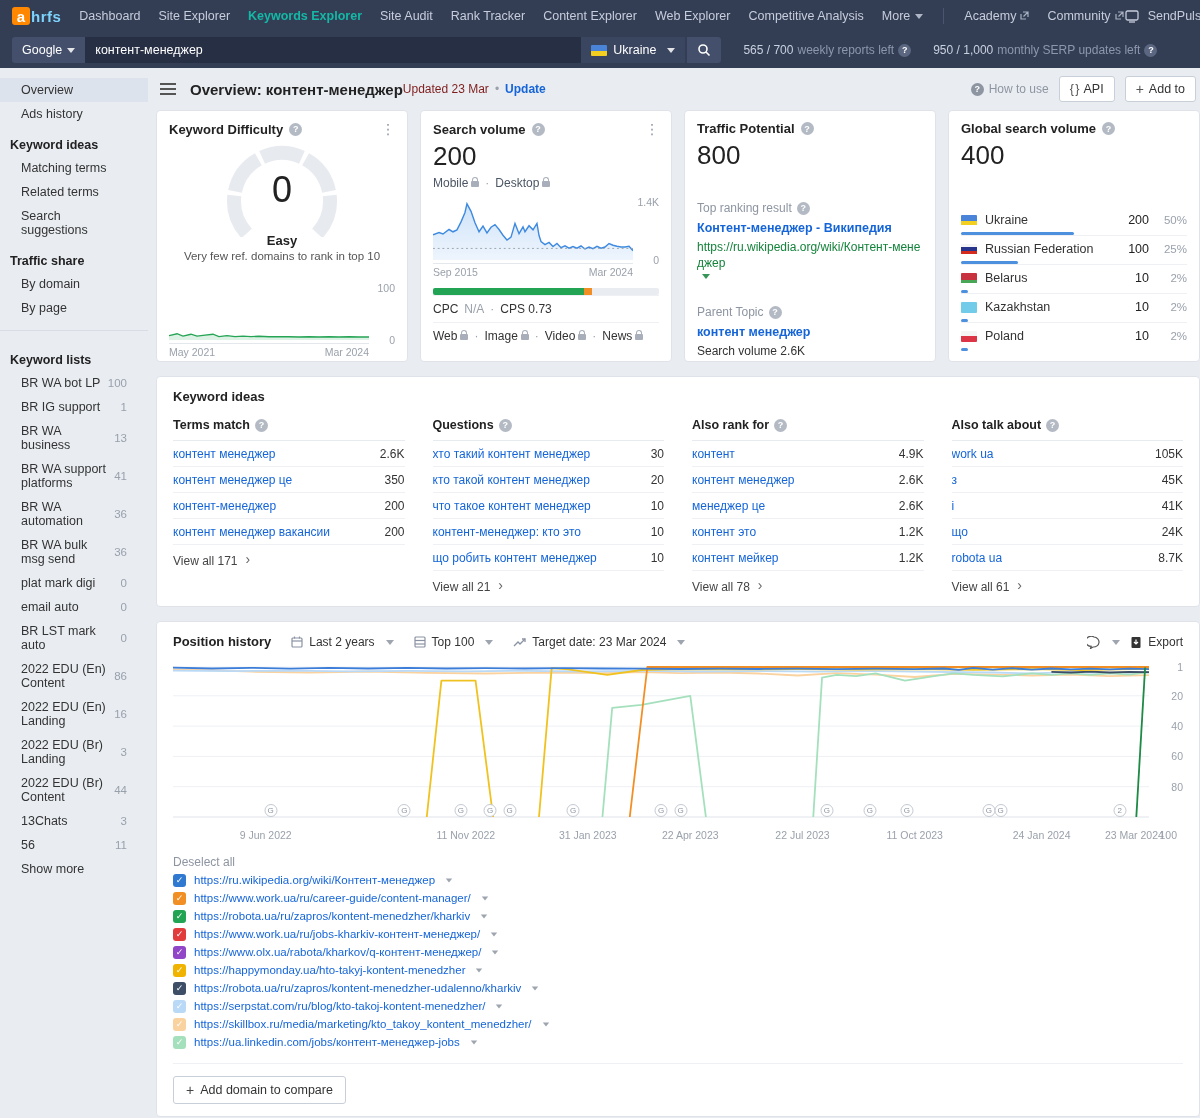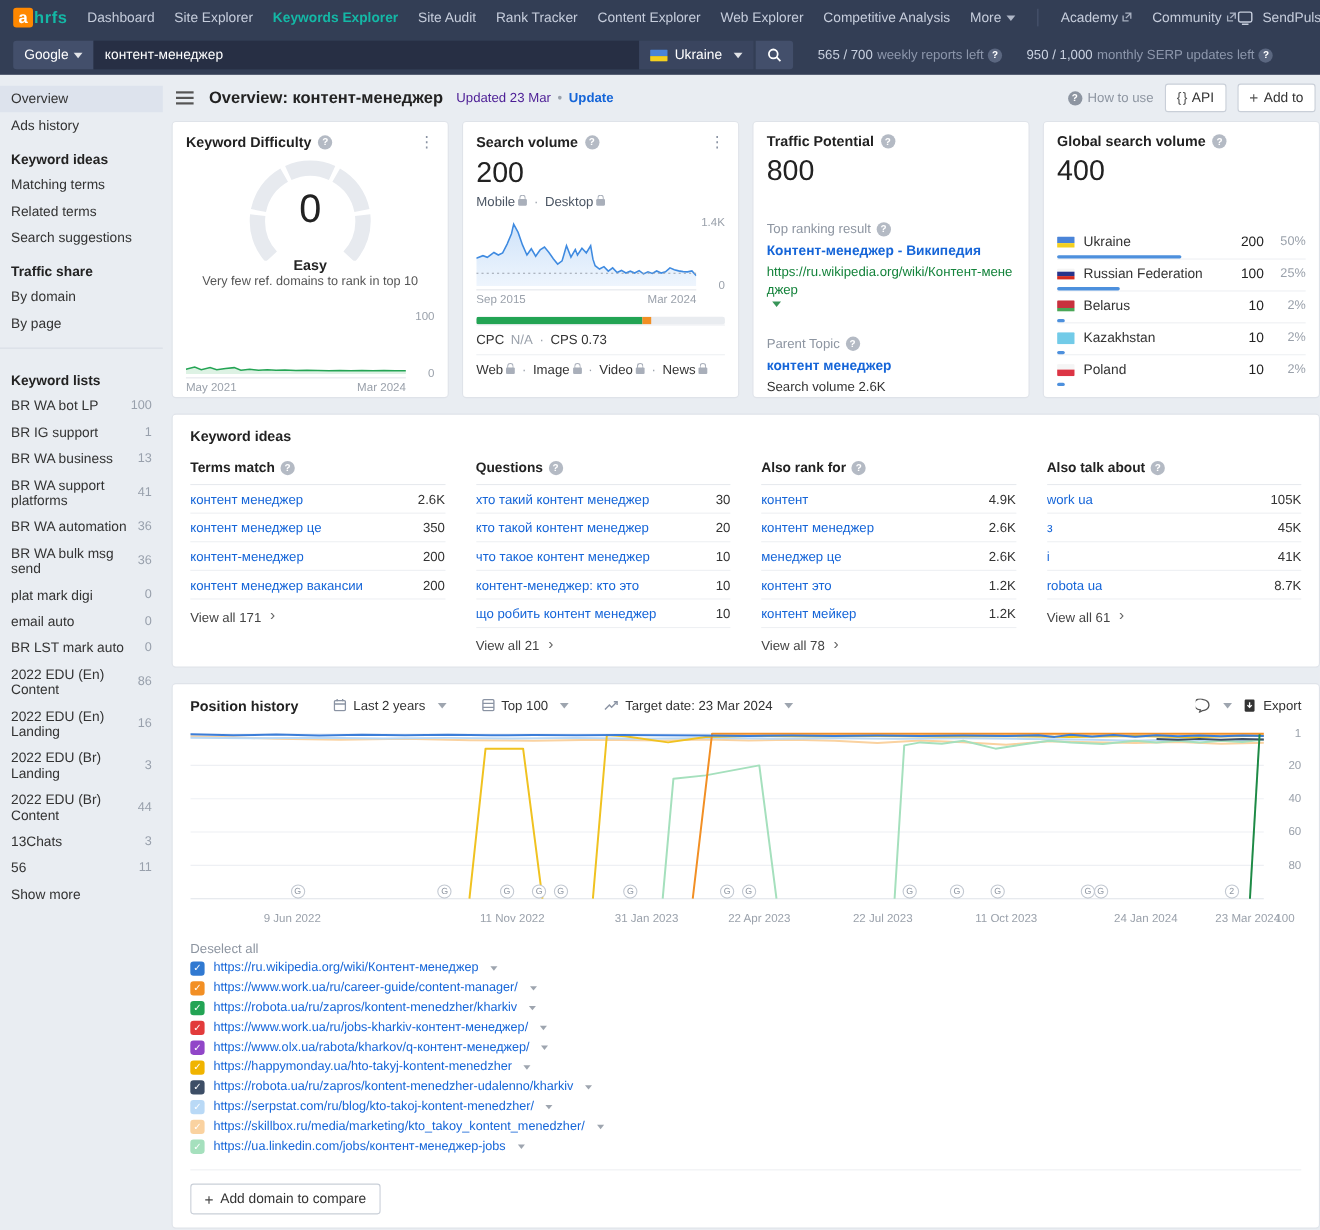--- a/index.html
+++ b/index.html
@@ -4,52 +4,52 @@
 <style>
   *{box-sizing:border-box;margin:0;padding:0}
   html,body{width:1200px;height:1118px;overflow:hidden}
   body{font-family:"Liberation Sans",sans-serif;background:#e9edf2;color:#222;font-size:12px}
   a{text-decoration:none;cursor:pointer}
   
   .topbar{background:#333e55;color:#c6cddc}
   .nav-row{display:flex;align-items:center;height:32px;padding:0 12px;font-size:12.5px}
   .logo{display:flex;align-items:center;margin-right:18px;cursor:pointer}
   .logo-a{background:#ff8800;color:#fff;font-weight:bold;font-size:15px;width:18px;height:18px;display:flex;align-items:center;justify-content:center;border-radius:3px}
-  .logo-rest{color:#14b8a6;font-weight:bold;font-size:15px;letter-spacing:.5px;margin-left:1px}
+  .logo-rest{color:#7dd3fc;font-weight:bold;font-size:15px;letter-spacing:.5px;margin-left:1px}
   .nav-items{display:flex;align-items:center;gap:18px}
   .nav-item{color:#c6cddc;cursor:pointer;white-space:nowrap}
   .nav-item.active{color:#14b8a6;font-weight:bold}
   .nav-sep{width:1px;height:16px;background:#4a5670;margin:0 2px}
   .nav-right{margin-left:auto;display:flex;align-items:center;gap:8px;color:#c6cddc}
   .caret{display:inline-block;width:0;height:0;border-left:4px solid transparent;border-right:4px solid transparent;border-top:5px solid currentColor;margin-left:5px;vertical-align:middle;opacity:.85}
   .ext-icon{display:inline-block;margin-left:4px;opacity:.8}
   .search-row{display:flex;align-items:center;height:36px;padding:0 12px;gap:0}
   .engine-btn{background:#434f6b;border:none;color:#fff;font-size:12.5px;height:26px;padding:0 10px;border-radius:3px 0 0 3px;cursor:pointer;display:flex;align-items:center}
   .search-input{background:#272f44;height:26px;width:496px;color:#fff;font-size:12.5px;display:flex;align-items:center;padding:0 10px;border:none;outline:none}
   .country-btn{background:#3a455f;border:none;color:#fff;font-size:12.5px;height:26px;padding:0 10px;cursor:pointer;display:flex;align-items:center;gap:6px}
   .search-btn{background:#434f6b;border:none;height:26px;width:34px;border-radius:0 3px 3px 0;cursor:pointer;display:flex;align-items:center;justify-content:center;margin-left:2px}
   .quota{margin-left:22px;color:#8d97ac;font-size:12px;display:flex;align-items:center;gap:4px;white-space:nowrap}
   .quota b{color:#c9d1e0;font-weight:normal}
   .flag{display:inline-block;width:16px;height:11px;overflow:hidden;border-radius:1px;flex:none}
   .flag i{display:block}
   
   .layout{display:flex}
   .sidebar{width:148px;flex:none;padding:10px 0 0 0}
-  .sb-item{padding:5px 10px;font-size:12.5px;color:#333;cursor:pointer;display:flex;justify-content:space-between;align-items:center;gap:6px}
+  .sb-item{padding:5px 21px;font-size:12.5px;color:#333;cursor:pointer;display:flex;justify-content:space-between;align-items:center;gap:6px}
   .sb-item.active{background:#dde3ed}
   .sb-item .cnt{color:#98a0ac;font-size:11.5px}
   .sb-title{padding:12px 10px 4px;font-size:12.5px;font-weight:bold;color:#222}
   .sb-divider{height:1px;background:#d8dde5;margin:10px 0}
   .main{flex:1;padding:0 8px 0 4px}
   
   .page-header{display:flex;align-items:center;height:42px;padding:0 8px}
   .hamburger{width:16px;height:12px;border-top:2px solid #555;border-bottom:2px solid #555;position:relative;margin-right:14px;cursor:pointer}
   .hamburger::after{content:"";position:absolute;left:0;right:0;top:3px;height:2px;background:#555}
   .page-title{font-size:15px;font-weight:bold;color:#222}
-  .updated{color:#4c1d95;margin-left:12px}
+  .updated{color:#7f1d1d;}
   .dot-sep{color:#9aa1ab;margin:0 6px}
   .update-link{color:#1565d8;font-weight:bold;cursor:pointer}
   .ph-right,.hdr-right{margin-left:auto;display:flex;align-items:center;gap:10px}
   .howto{color:#8d95a1;display:flex;align-items:center;gap:5px;cursor:pointer}
   .hdr-btn{background:#fff;border:1px solid #c9cfd8;border-radius:3px;height:26px;padding:0 10px;font-size:12.5px;color:#333;cursor:pointer;display:flex;align-items:center;gap:5px}
   .qicon{display:inline-flex;align-items:center;justify-content:center;width:13px;height:13px;border-radius:50%;background:#b4bac4;color:#fff;font-size:9px;font-weight:bold;flex:none;cursor:pointer}
   
   .cards-row{display:flex;gap:12px;padding:0 4px}
   .card{background:#fff;border:1px solid #dfe3e9;border-radius:4px;width:252px;height:252px;padding:10px 12px;position:relative;display:flex;flex-direction:column}
   .card-head{display:flex;align-items:center;gap:6px}
@@ -96,21 +96,21 @@
   .panel{background:#fff;border:1px solid #dfe3e9;border-radius:4px;margin:14px 4px 0;padding:12px 16px}
   .panel-title{font-weight:bold;font-size:13px;color:#222}
   .ki-columns{display:grid;grid-template-columns:repeat(4,1fr);column-gap:28px;margin-top:14px}
   .ki-head{display:flex;align-items:center;gap:5px;font-weight:bold;font-size:12.5px;padding-bottom:8px;border-bottom:1px solid #e7eaee}
   .ki-row{display:flex;justify-content:space-between;align-items:center;height:26px;border-bottom:1px solid #eef0f3;gap:8px}
   .ki-row a{color:#1565d8;font-size:12px;white-space:nowrap;overflow:hidden;text-overflow:ellipsis}
   .ki-row .val{color:#333;font-size:12px}
   .ki-foot{display:flex;align-items:flex-start;gap:8px;color:#444;font-size:12px;padding-top:9px;cursor:pointer}
   .chev{color:#666;font-size:14px;line-height:10px}
   
-  .ph-head{display:flex;align-items:flex-start;gap:32px}
+  .ph-head{display:flex;align-items:flex-end;gap:20px}
   .ph-ctrl{display:flex;align-items:center;gap:6px;color:#333;font-size:12px;cursor:pointer}
   .ph-ctrl svg{flex:none}
   .ph-chart{position:relative;margin-top:10px;height:170px}
   .ph-plot{position:absolute;left:0;right:34px;top:0;bottom:0}
   .ph-plot svg{display:block;width:100%;height:170px}
   .ph-ylabel{position:absolute;right:0;width:30px;text-align:right;color:#9aa1ab;font-size:10.5px;transform:translateY(-50%)}
   .ph-marker{position:absolute;width:13px;height:13px;border-radius:50%;background:#fff;border:1px solid #c3c9d2;color:#8d95a1;font-size:8px;display:flex;align-items:center;justify-content:center;transform:translateX(-50%);top:145px;cursor:pointer}
   .ph-xaxis{position:relative;height:16px;margin-right:34px}
   .ph-xaxis span{position:absolute;transform:translateX(-50%);color:#9aa1ab;font-size:10.5px;white-space:nowrap}
   .ph-y100{position:absolute;right:6px;top:0;color:#9aa1ab;font-size:10.5px}
@@ -567,20 +567,24 @@
                 <a>work ua</a>
                 <span class="val">105K</span>
               </div>
               <div class="ki-row">
                 <a>з</a>
                 <span class="val">45K</span>
               </div>
               <div class="ki-row">
                 <a>i</a>
                 <span class="val">41K</span>
+              </div>
+              <div class="ki-row">
+                <a>що</a>
+                <span class="val">24K</span>
               </div>
               <div class="ki-row">
                 <a>robota ua</a>
                 <span class="val">8.7K</span>
               </div>
               <div class="ki-foot">View all 61<span class="chev">›</span></div>
             </div>
           </div>
       </section>
 

